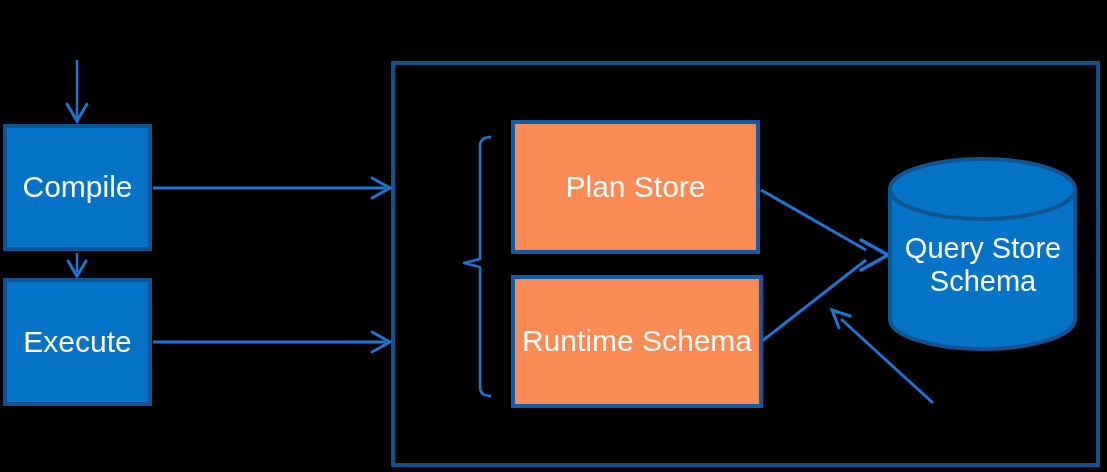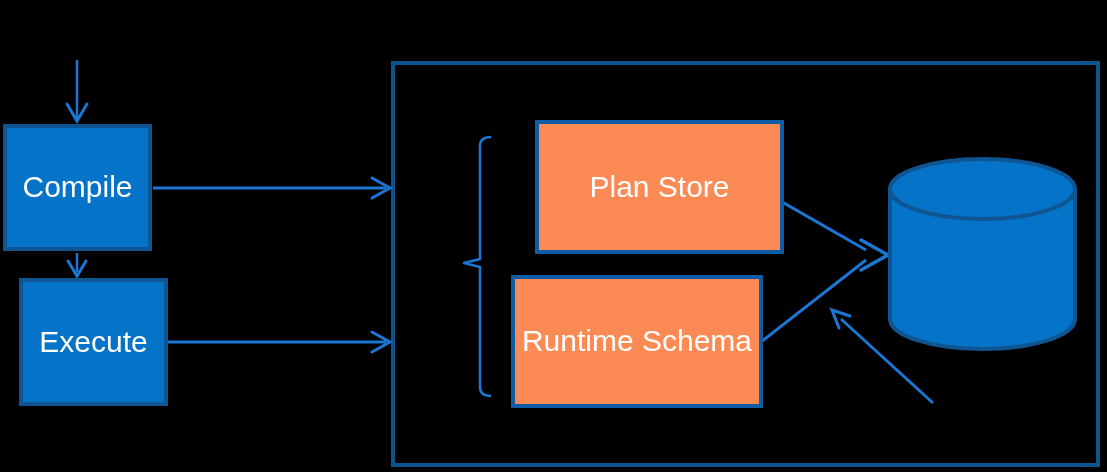--- a/index.html
+++ b/index.html
@@ -52,22 +52,22 @@
   }
   .node-blue {
     background: var(--node-fill-blue, #0473c8);
     border: 4px solid var(--node-border-blue, #0e5591);
   }
   .node-orange {
     background: var(--node-fill-orange, #fb8a55);
     border: 4px solid var(--node-border-orange, #0e5ca6);
   }
   .node-compile  { left: 3px;   top: 124px; width: 149px; height: 127px; }
-  .node-execute  { left: 3px;   top: 278px; width: 149px; height: 128px; margin-left: 16px; }
-  .node-plan-store    { left: 511px; top: 120px; width: 249px; height: 134px; margin-left: 24px; }
+  .node-execute  { left: 3px;   top: 278px; width: 149px; height: 128px; }
+  .node-plan-store    { left: 511px; top: 120px; width: 249px; height: 134px; }
   .node-runtime-stats { left: 511px; top: 275px; width: 252px; height: 133px; }
   .container-rect {
     position: absolute;
     box-sizing: border-box;
     left: 391px; top: 61px;
     width: 709px; height: 406px;
     border: 4px solid var(--container-border, #0d548c);
     background: transparent;
     z-index: 1;
   }
@@ -151,14 +151,17 @@
     <span>Plan Store</span>
   </div>
   <div class="node node-orange node-runtime-stats">
     <span>Runtime Schema</span>
   </div>
 
   <svg class="cylinder-layer" viewBox="0 0 1107 472">
     <path class="cylinder-shape" d="M890,189 L890,319 A92.5,30 0 0 0 1075,319 L1075,189"></path>
     <ellipse class="cylinder-shape" cx="982.5" cy="189" rx="92.5" ry="30"></ellipse>
   </svg>
+  <div class="cylinder-label">
+    <span>Query Store Schema</span>
+  </div>
 
 </div>
 
 </body></html>

